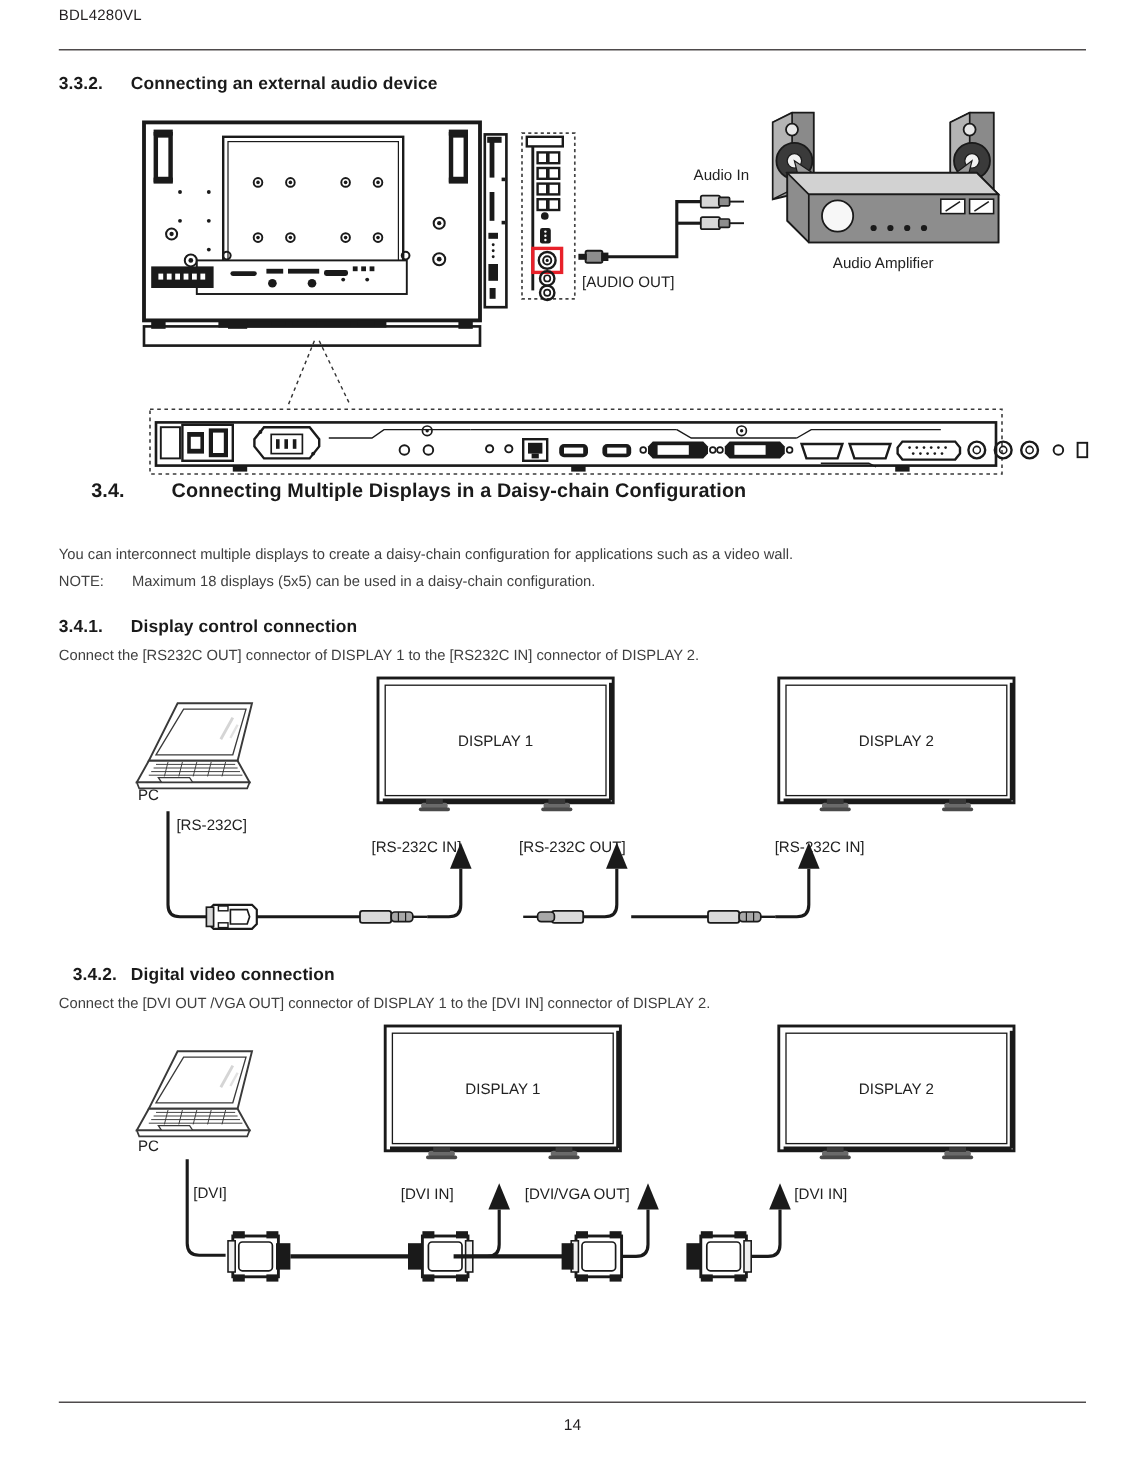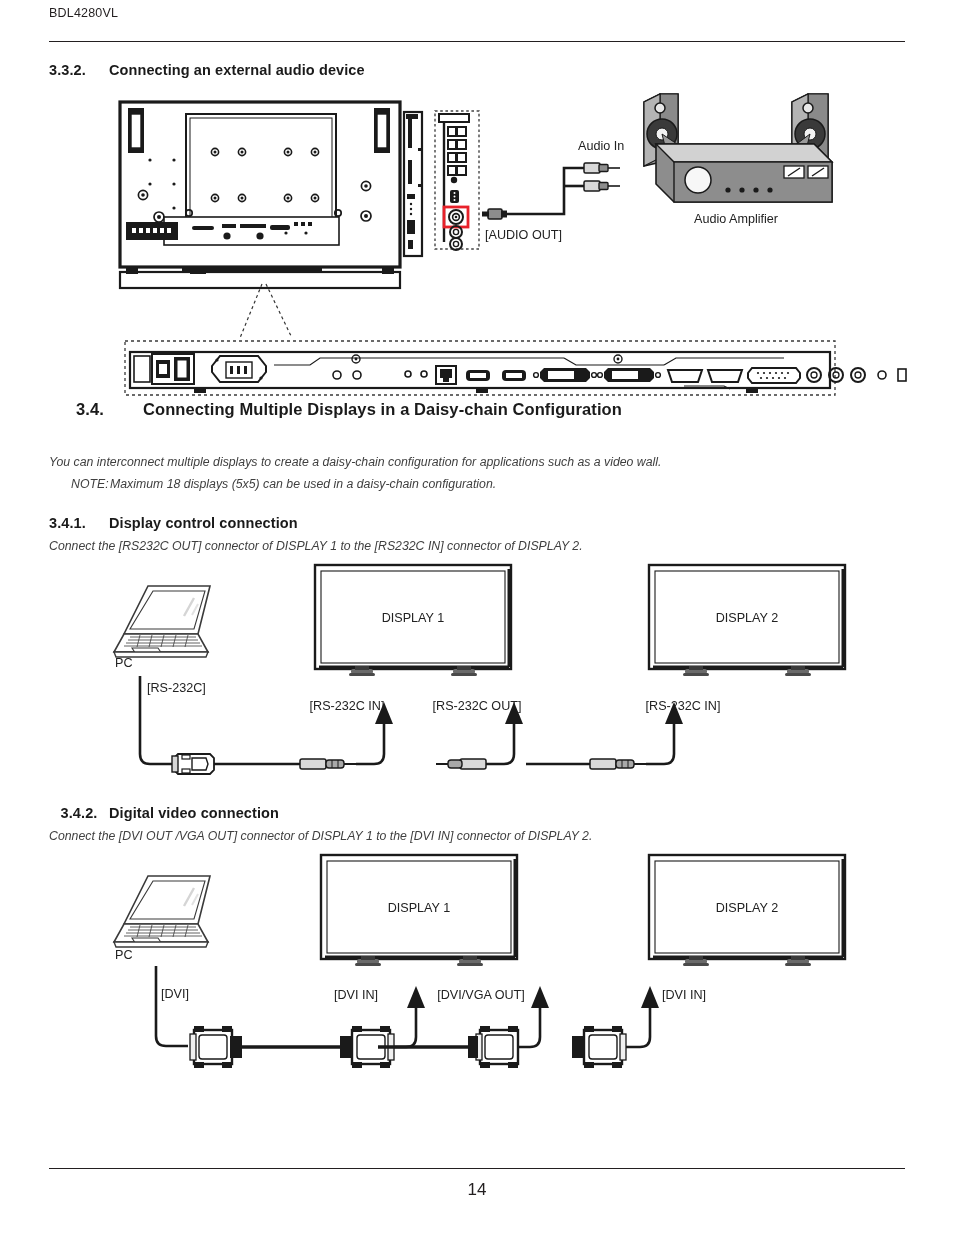--- a/index.html
+++ b/index.html
@@ -4,26 +4,26 @@
 <title>BDL4280VL Manual Page 14</title>
 <style>
   html,body{margin:0;padding:0;background:#fff;}
   body{width:954px;height:1235px;position:relative;font-family:"Liberation Sans",sans-serif;color:#231f20;overflow:hidden;}
   .page{position:absolute;inset:0;}
 
   
   .hdr-text{position:absolute;left:49px;top:6px;font-size:12.5px;color:#231f20;letter-spacing:.2px;}
   .hdr-rule{position:absolute;left:49px;top:41px;width:856px;height:1px;background:#231f20;}
   .ftr-rule{position:absolute;left:49px;top:1168px;width:856px;height:1px;background:#231f20;}
-  .ftr-num{position:absolute;left:0;top:1180px;width:954px;text-align:center;font-size:17px;color:#231f20;}
+  .ftr-num{position:absolute;left:0;top:1180px;width:954px;text-align:center;font-size:13px;color:#231f20;}
 
   
   .h3{position:absolute;font-weight:bold;font-size:14.5px;color:#1a1a1a;letter-spacing:.1px;white-space:nowrap;}
   .h2{position:absolute;font-weight:bold;font-size:16.5px;color:#1a1a1a;letter-spacing:.1px;white-space:nowrap;}
-  .body-t{position:absolute;font-size:12.3px;color:#3f3f3f;white-space:nowrap;font-style:italic;}
+  .body-t{position:absolute;font-size:12.3px;color:#3f3f3f;white-space:nowrap;}
   .num-col{display:inline-block;}
 
   
   .lbl{position:absolute;font-size:12.6px;color:#222;white-space:nowrap;}
   .lbl-c{position:absolute;font-size:12.6px;color:#222;white-space:nowrap;transform:translateX(-50%);}
   svg{display:block;overflow:visible;}
   .dg{position:absolute;}
 </style>
 </head>
 <body>
@@ -371,21 +371,21 @@
         <rect x="622" y="48" width="12" height="5"></rect>
       </g>
       <path d="M560 46 L600 46 L606 49" fill="none" stroke="#1a1a1a" stroke-width="1.2"></path>
     </svg>
   </div>
 
   <div class="h2" style="left:49px;top:400px;margin-left:27px;">
     <span class="num-col" style="width:67px;">3.4.</span><span>Connecting Multiple Displays in a Daisy-chain Configuration</span>
   </div>
   <div class="body-t" style="left:49px;top:455px;">You can interconnect multiple displays to create a daisy-chain configuration for applications such as a video wall.</div>
-  <div class="body-t" style="left:49px;top:477px;margin-left:22px;">NOTE:</div>
+  <div class="body-t" style="left:49px;top:477px;">NOTE:</div>
   <div class="body-t" style="left:110px;top:477px;">Maximum 18 displays (5x5) can be used in a daisy-chain configuration.</div>
 
   <div class="h3" style="left:49px;top:515px;">
     <span class="num-col" style="width:60px;">3.4.1.</span><span>Display control connection</span>
   </div>
   <div class="body-t" style="left:49px;top:539px;">Connect the [RS232C OUT] connector of DISPLAY 1 to the [RS232C IN] connector of DISPLAY 2.</div>
 
   <div class="dg" style="left:110px;top:582px;">
     <svg width="112" height="80" viewBox="0 0 112 80">
       <polygon points="38,4 100,4 88,52 14,52" fill="#fff" stroke="#3a3a3a" stroke-width="1.6"></polygon>

